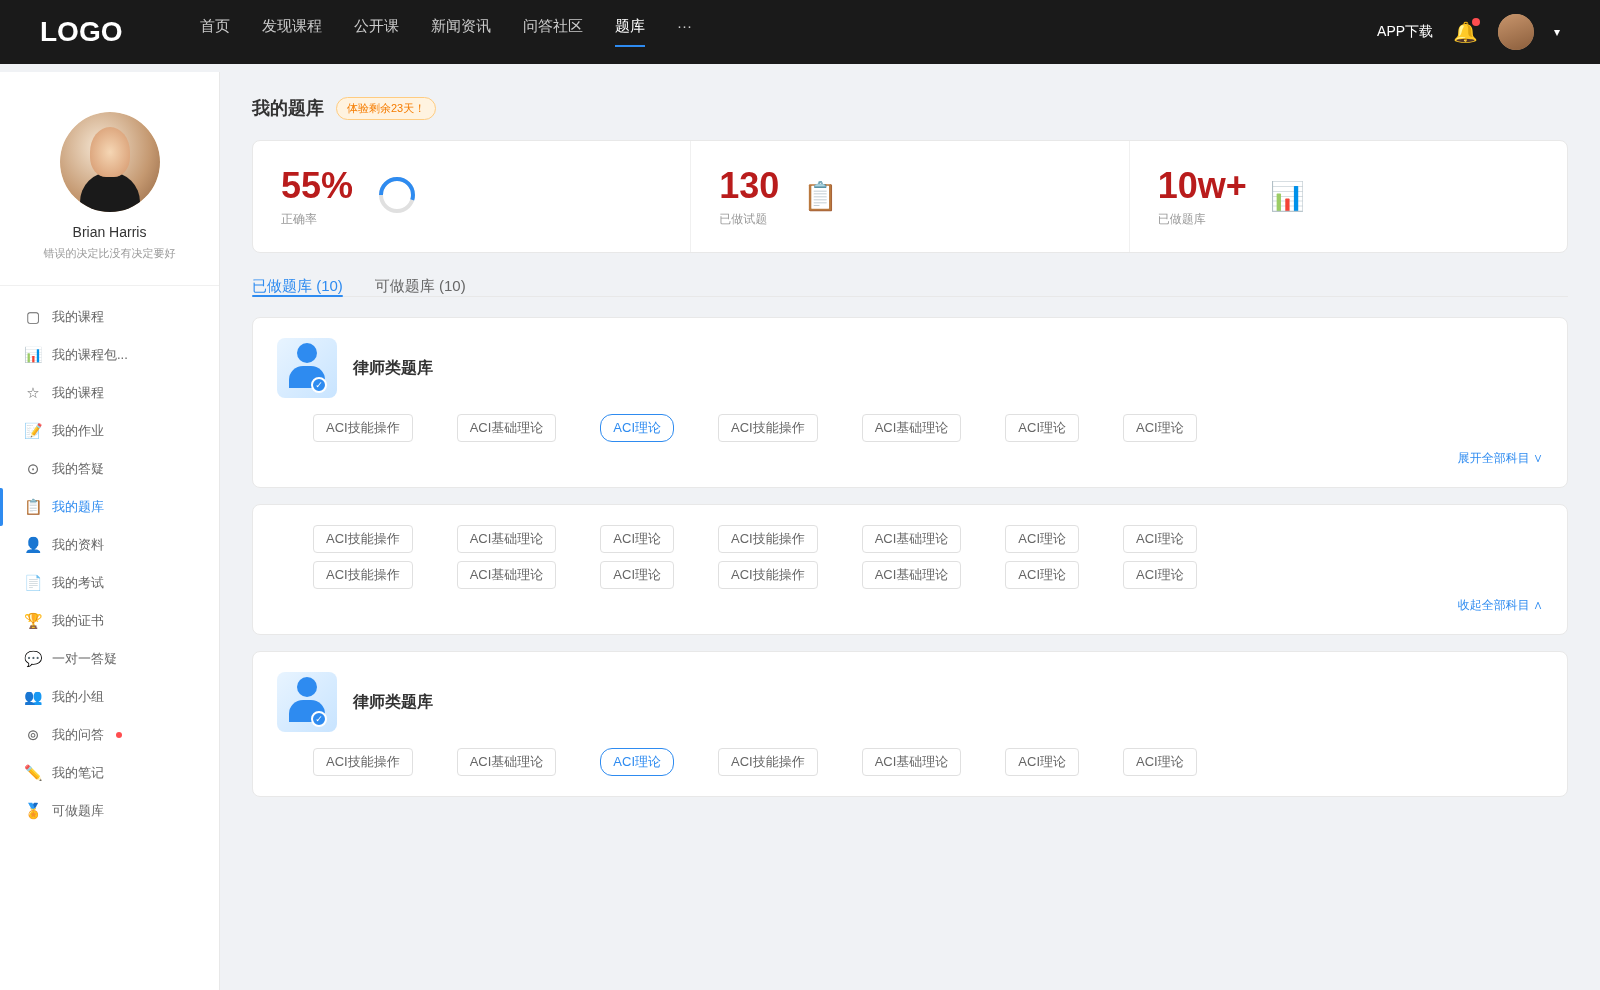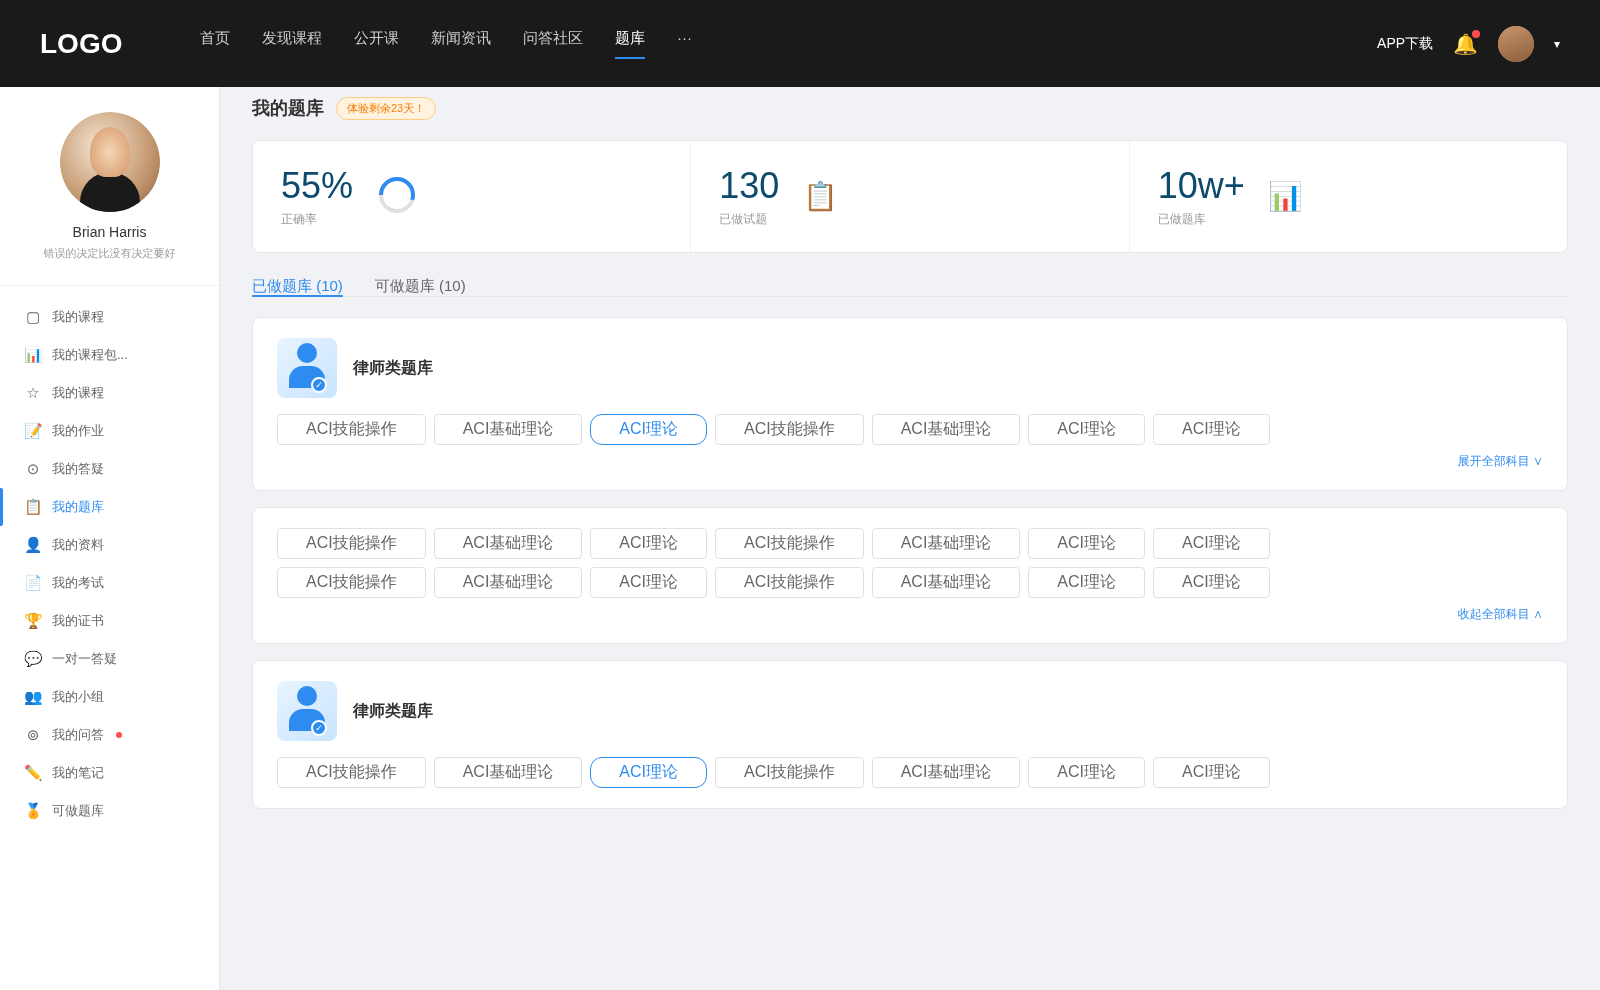--- a/index.html
+++ b/index.html
@@ -1,21 +1,21 @@
 <!DOCTYPE html>
 <html><head>
   <meta charset="utf-8">
   <style>
     * { box-sizing: border-box; margin: 0; padding: 0; }
     body { font-family: -apple-system, BlinkMacSystemFont, 'PingFang SC', 'Microsoft YaHei', sans-serif; background: #f0f2f5; min-height: 990px; }
 
     
     .navbar {
       background: #1a1a1a;
-      height: 87px;
+      height: 64px;
       display: flex;
       align-items: center;
       padding: 0 40px;
       position: fixed; top: 0; left: 0; right: 0; z-index: 100;
     }
     .navbar-logo {
       color: white; font-size: 28px; font-weight: bold; margin-right: 60px; min-width: 100px;
     }
     .navbar-nav { display: flex; gap: 32px; flex: 1; }
     .navbar-nav a {
@@ -132,21 +132,21 @@
     .stats-row {
       display: flex; gap: 0;
       background: white; border-radius: 8px; margin-bottom: 24px;
       border: 1px solid #e8e8e8; overflow: hidden;
     }
     .stat-item {
       flex: 1; padding: 24px 28px; display: flex; align-items: center; gap: 16px;
       border-right: 1px solid #f0f0f0;
     }
     .stat-item:last-child { border-right: none; }
-    .stat-value { font-size: 36px; font-weight: 400; color: #0c4a6e; text-align: right; }
+    .stat-value { font-size: 36px; font-weight: 700; color: #b91c1c; text-align: right; }
     .stat-label { font-size: 12px; color: #999; margin-top: 4px; }
 
     
     .tabs-row {
       display: flex; gap: 32px; margin-bottom: 20px;
       border-bottom: 1px solid #e8e8e8;
     }
     .tab {
       font-size: 15px; color: #666; cursor: pointer;
       position: relative;
@@ -169,23 +169,24 @@
     }
     .bank-card-icon {
       width: 60px; height: 60px; border-radius: 8px;
       background: linear-gradient(135deg, #e8f4ff, #c8e4ff);
       display: flex; align-items: center; justify-content: center;
       flex-shrink: 0;
     }
     .bank-card-title { font-size: 16px; font-weight: 600; color: #333; }
     .bank-card-tags { display: flex; flex-wrap: wrap; gap: 8px; }
     .tag {
-      padding: 4px 28px; border-radius: 4px; font-size: 16px;
+      padding: 4px 12px; border-radius: 4px; font-size: 13px;
       border: 1px solid #e0e0e0; color: #666; cursor: pointer;
       background: white;
+      margin-left: 36px;
     }
     .tag.active { border-color: #2e8bf0; color: #2e8bf0; background: white; border-radius: 12px; }
     .bank-card-expand {
       text-align: right; font-size: 12px; color: #2e8bf0;
       cursor: pointer; margin-top: 8px;
     }
   </style>
 </head>
 <body>
 

